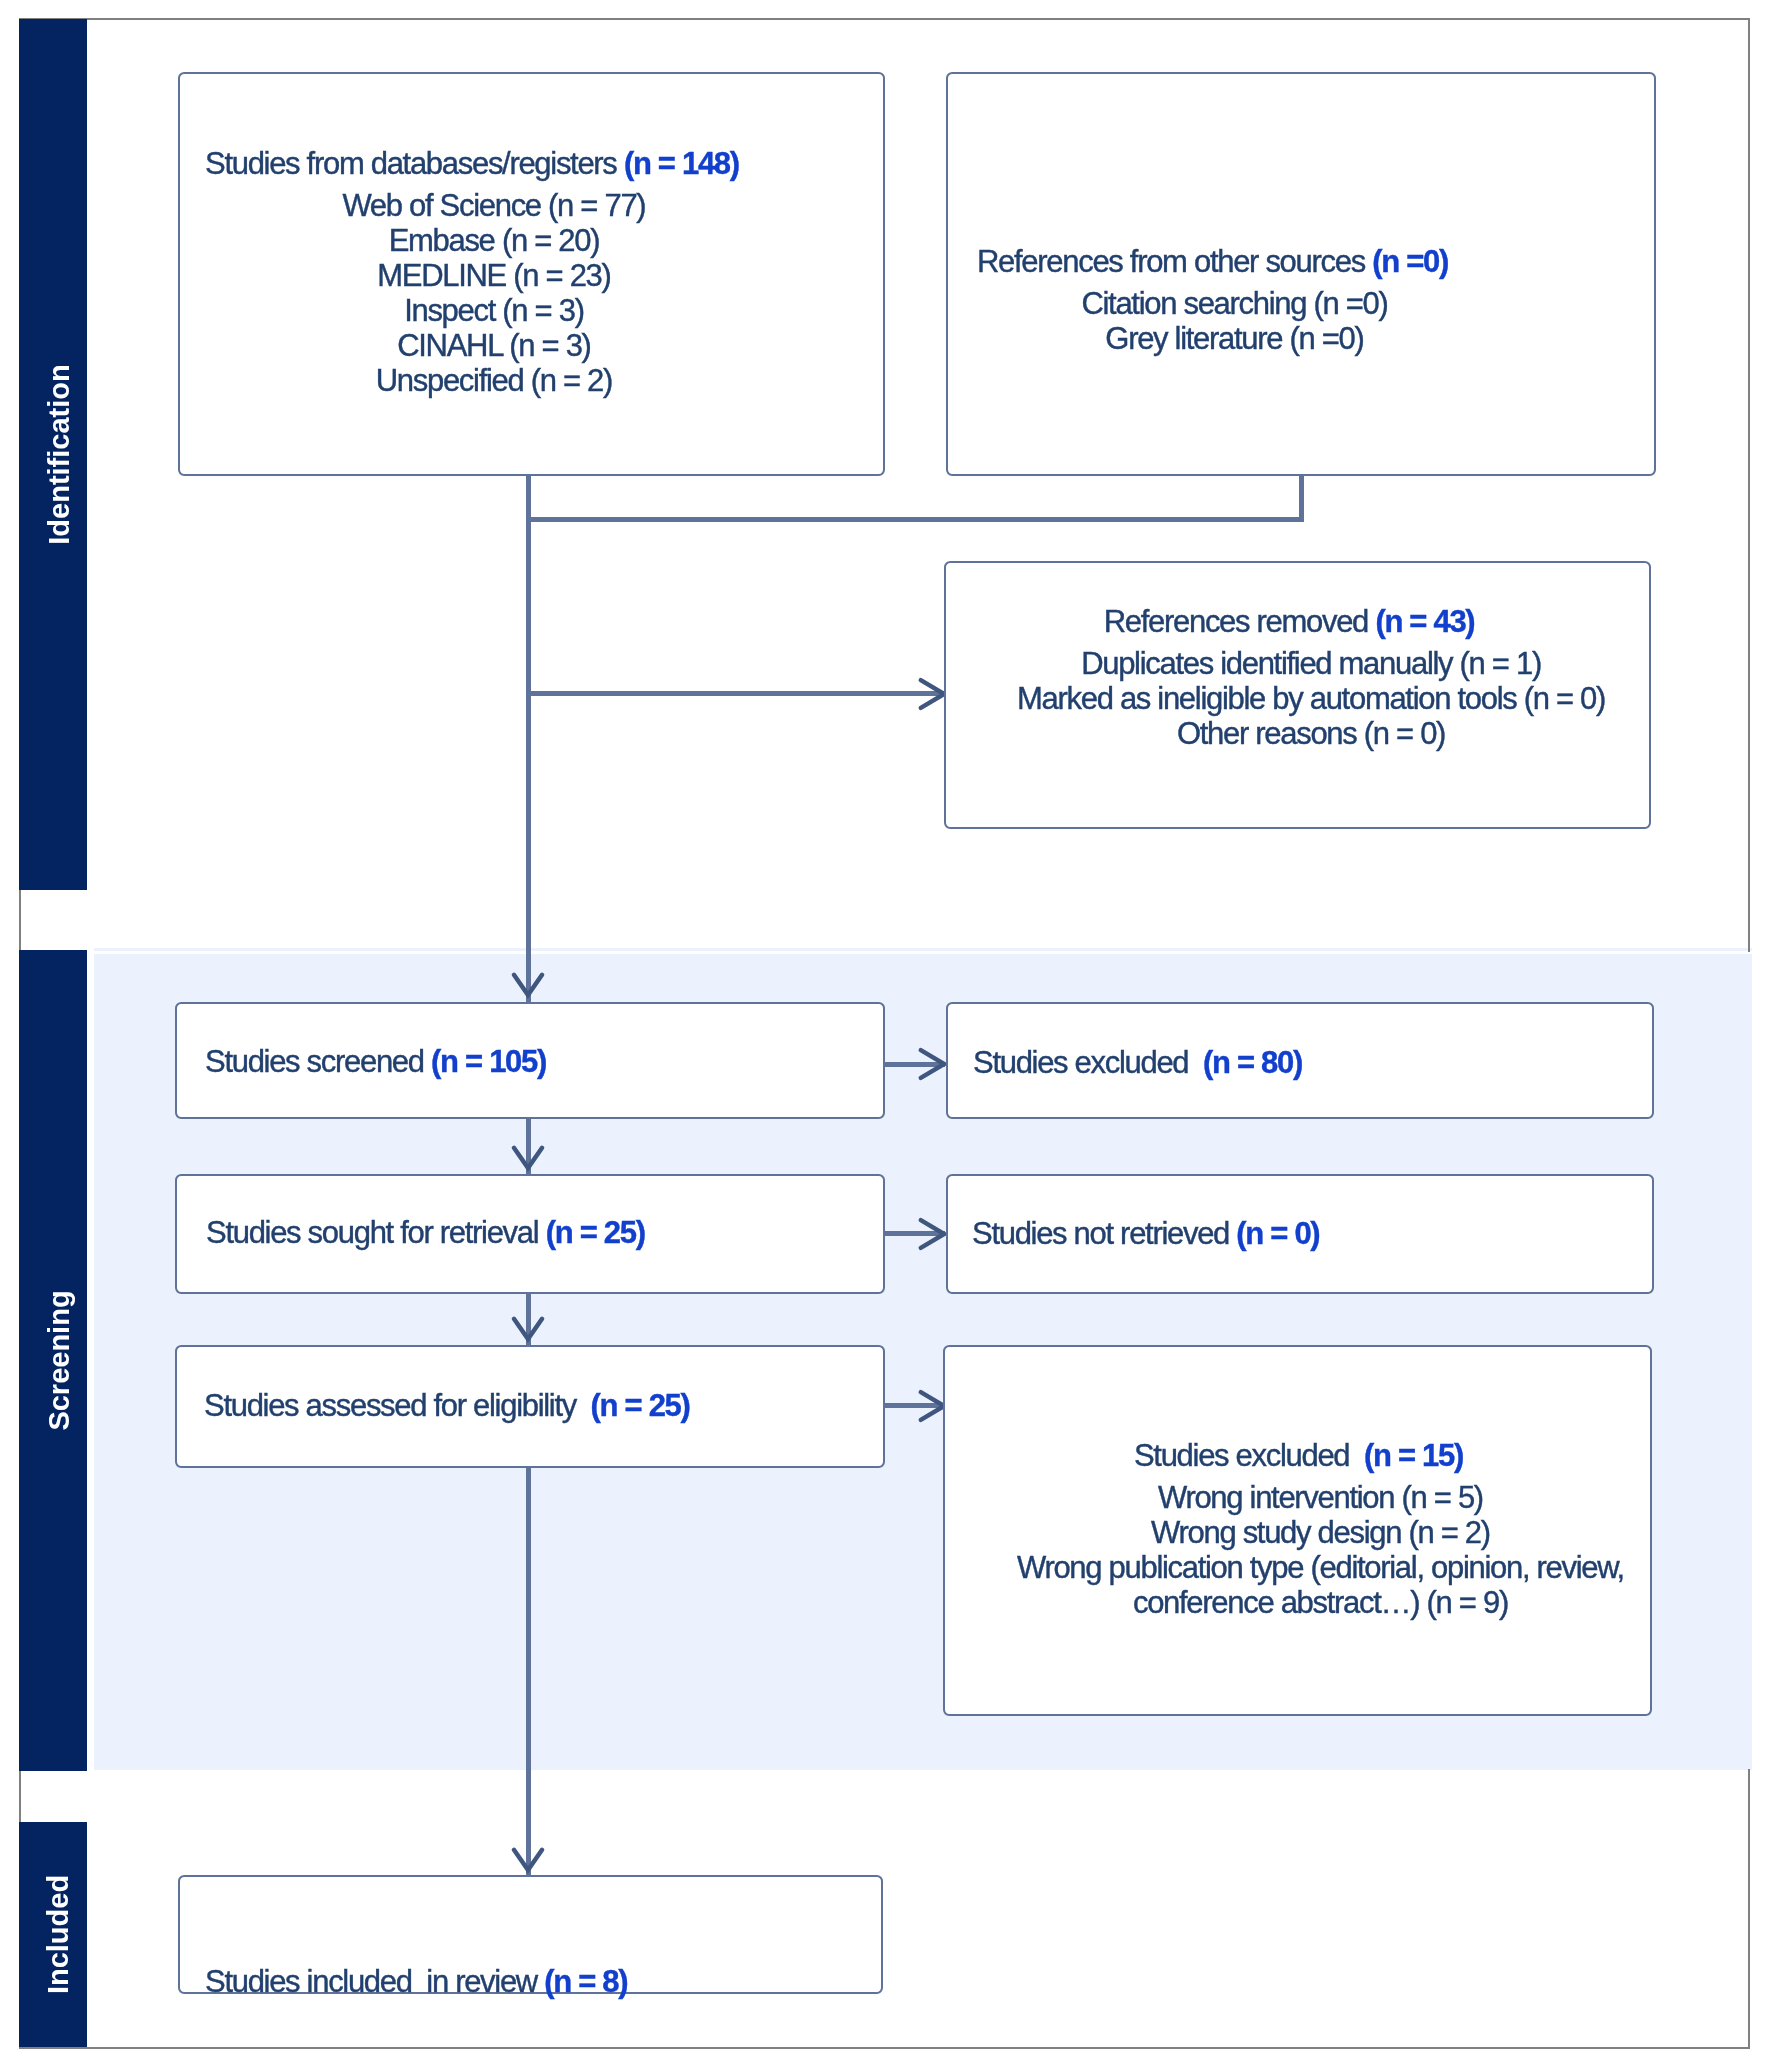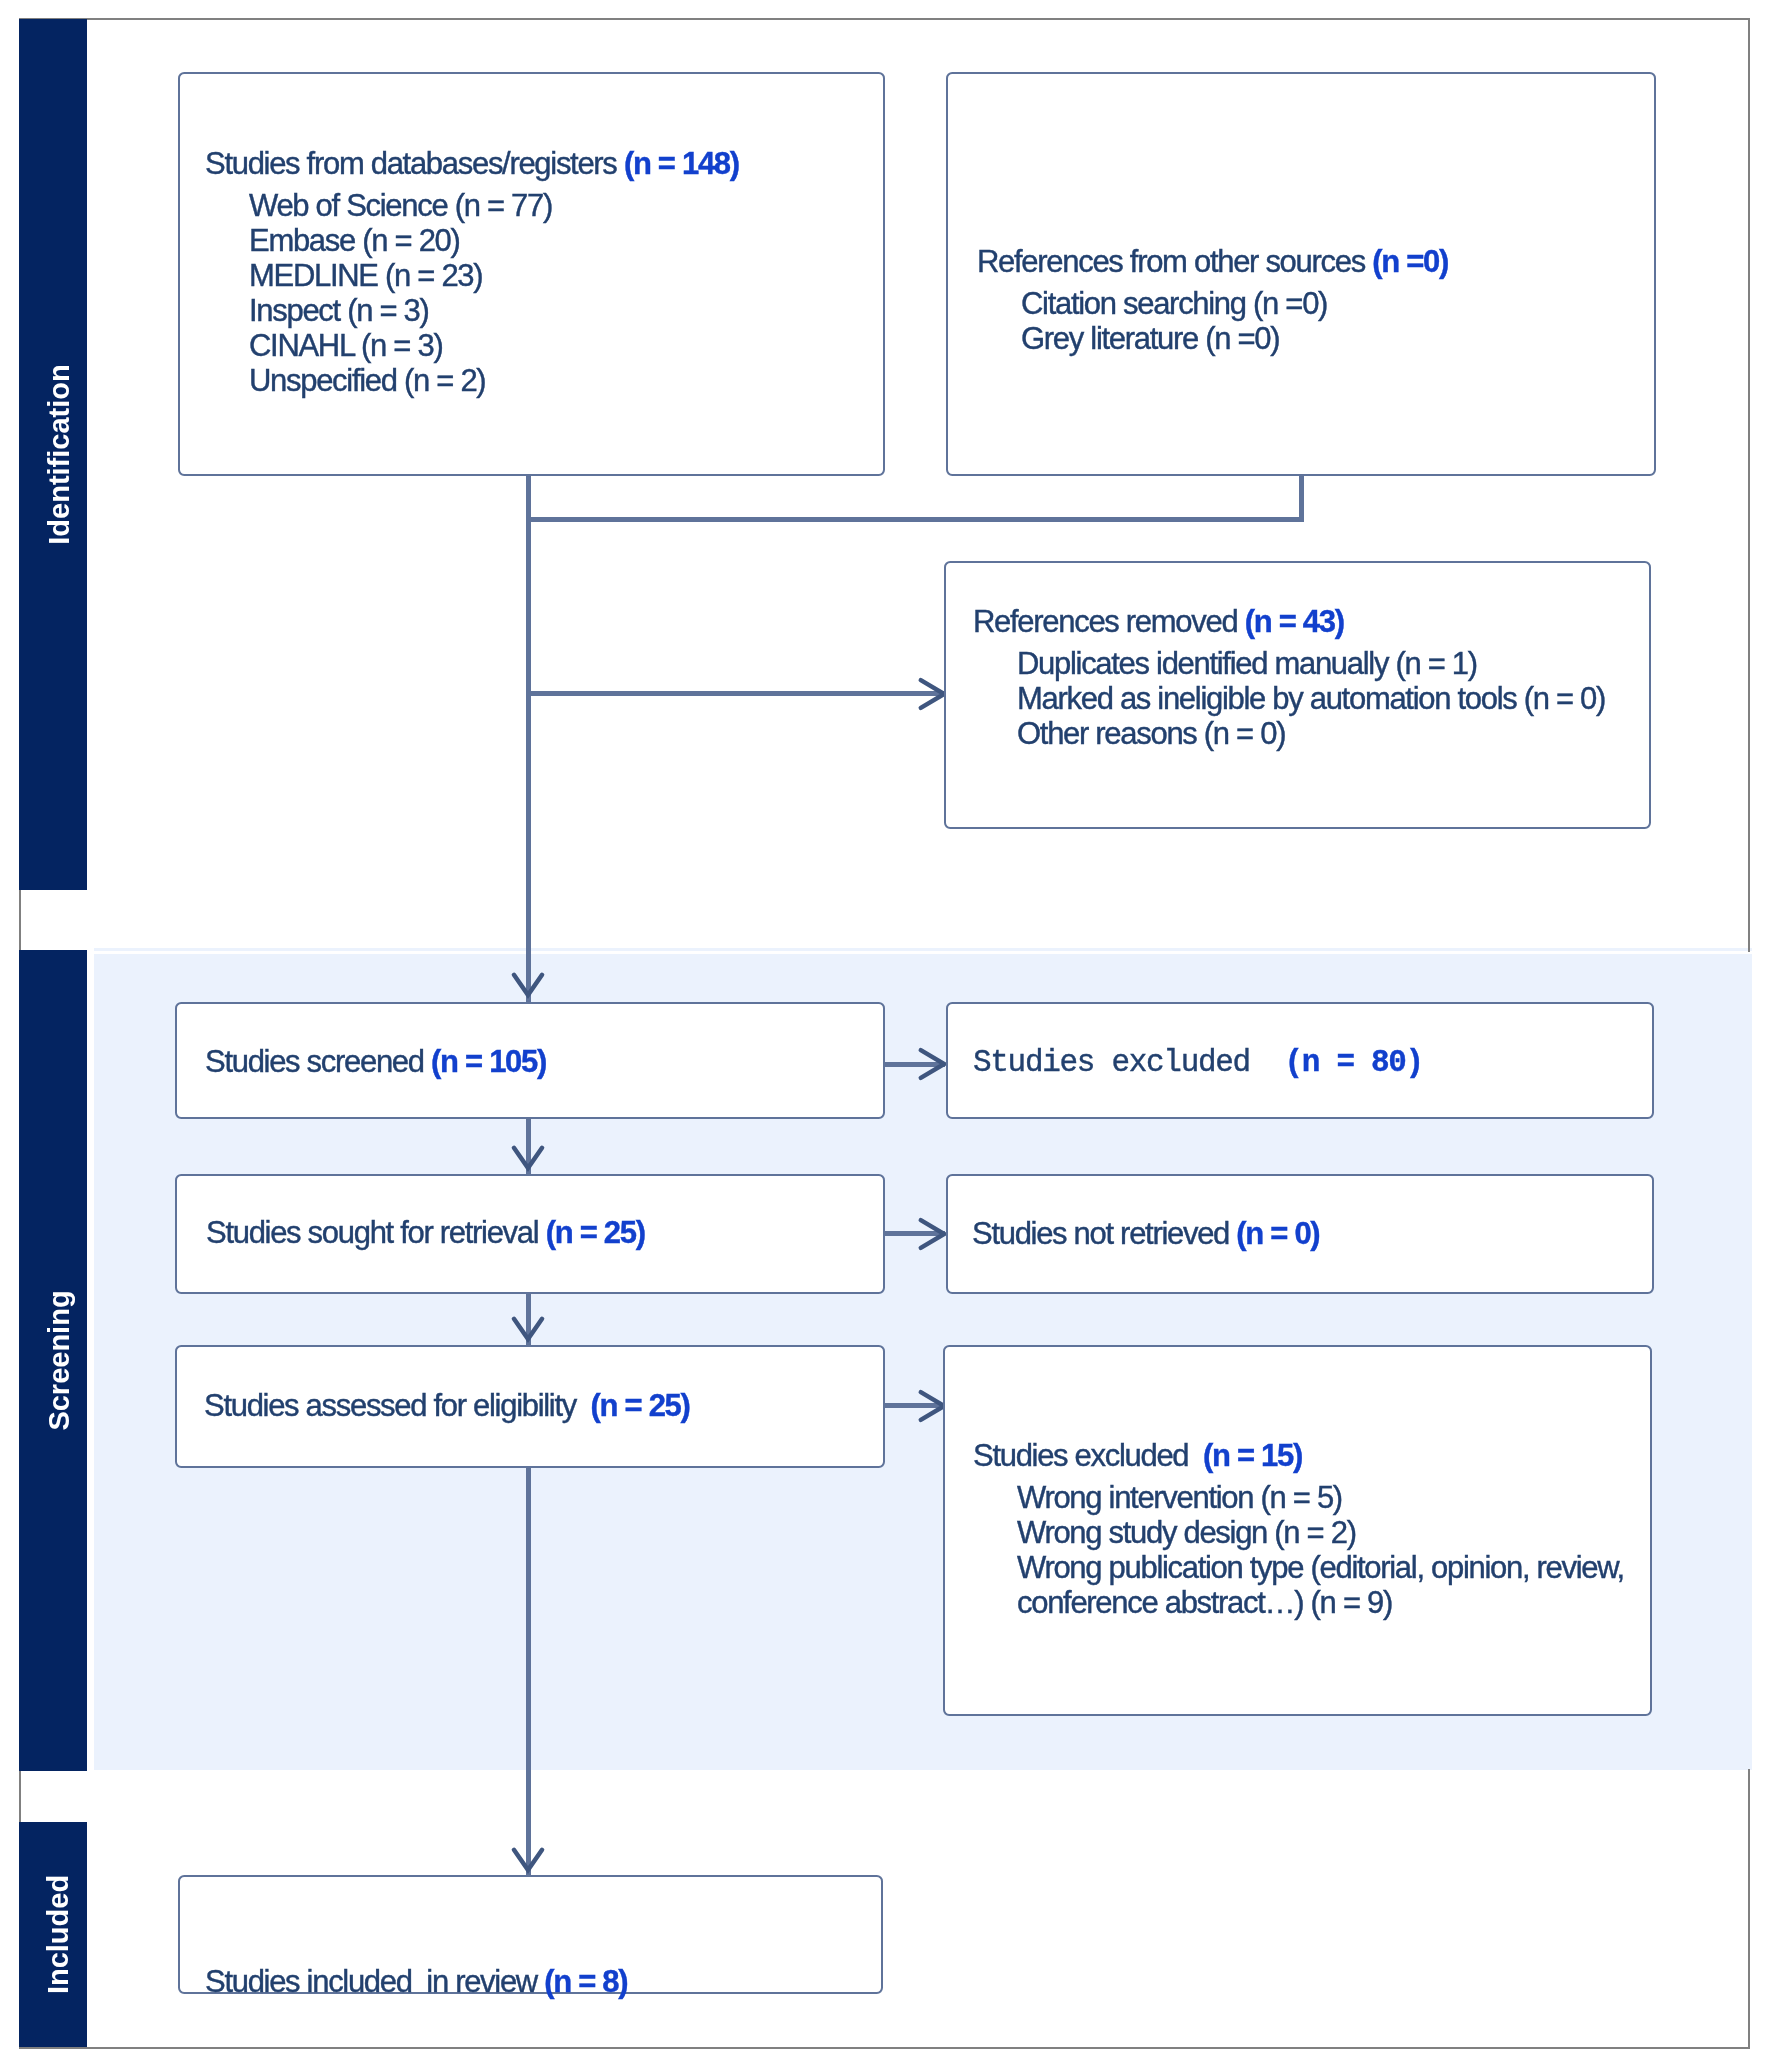--- a/index.html
+++ b/index.html
@@ -15,21 +15,21 @@
     transform:rotate(-90deg) translateY(6.2px);}
 
   .screenbg{position:absolute;background:#ebf2fd;z-index:1;}
   .borderline{position:absolute;background:#808080;z-index:2;}
 
   .box{position:absolute;border:2.8px solid #5f739a;border-radius:6.2px;
        background:#ffffff;box-sizing:border-box;z-index:4;}
 
   .tl{position:absolute;z-index:5;color:#22406e;white-space:pre;
       -webkit-text-stroke:0.4px #22406e;
-      font-size:31px;line-height:35px;letter-spacing:-1.3px;}
+      font-size:31px;line-height:35px;letter-spacing:-1.3px;text-align:center;}
   .tl b{color:#1240cd;font-weight:bold;-webkit-text-stroke:0.4px #1240cd;}
   .sub{display:block;margin-left:44px;}
   .sub.first{margin-top:6.7px;}
 
   .ln{position:absolute;background:#5f739a;z-index:3;}
   svg.ah{position:absolute;z-index:3;overflow:visible;}
 </style>
 </head>
 <body>
 
@@ -114,21 +114,21 @@
   <div class="tl" style="left:977px;top:218px;margin-top:26px;"><span>References from other sources </span><b>(n =0)</b><span class="sub first">Citation searching (n =0)</span><span class="sub">Grey literature (n =0)</span></div>
 
   <div class="box" style="left:944px;top:561px;width:707px;height:268px;"></div>
   <div class="tl" style="left:973px;top:604px;"><span>References removed </span><b>(n = 43)</b><span class="sub first">Duplicates identified manually (n = 1)</span><span class="sub">Marked as ineligible by automation tools (n = 0)</span><span class="sub">Other reasons (n = 0)</span></div>
 
   <div class="box" style="left:175px;top:1002px;width:710px;height:117px;"></div>
   <div class="tl" style="left:205px;top:1044px;"><span>Studies screened </span><b>(n = 105)</b>
   </div>
 
   <div class="box" style="left:946px;top:1002px;width:708px;height:117px;"></div>
-  <div class="tl" style="left:973px;top:1045px;font-family:Liberation Mono, monospace;"><span>Studies excluded  </span><b>(n = 80)</b>
+  <div class="tl" style="left:973px;top:1045px;"><span>Studies excluded  </span><b>(n = 80)</b>
   </div>
 
   <div class="box" style="left:175px;top:1174px;width:710px;height:120px;"></div>
   <div class="tl" style="left:206px;top:1215px;"><span>Studies sought for retrieval </span><b>(n = 25)</b>
   </div>
 
   <div class="box" style="left:946px;top:1174px;width:708px;height:120px;"></div>
   <div class="tl" style="left:972px;top:1216px;"><span>Studies not retrieved </span><b>(n = 0)</b>
   </div>
 

